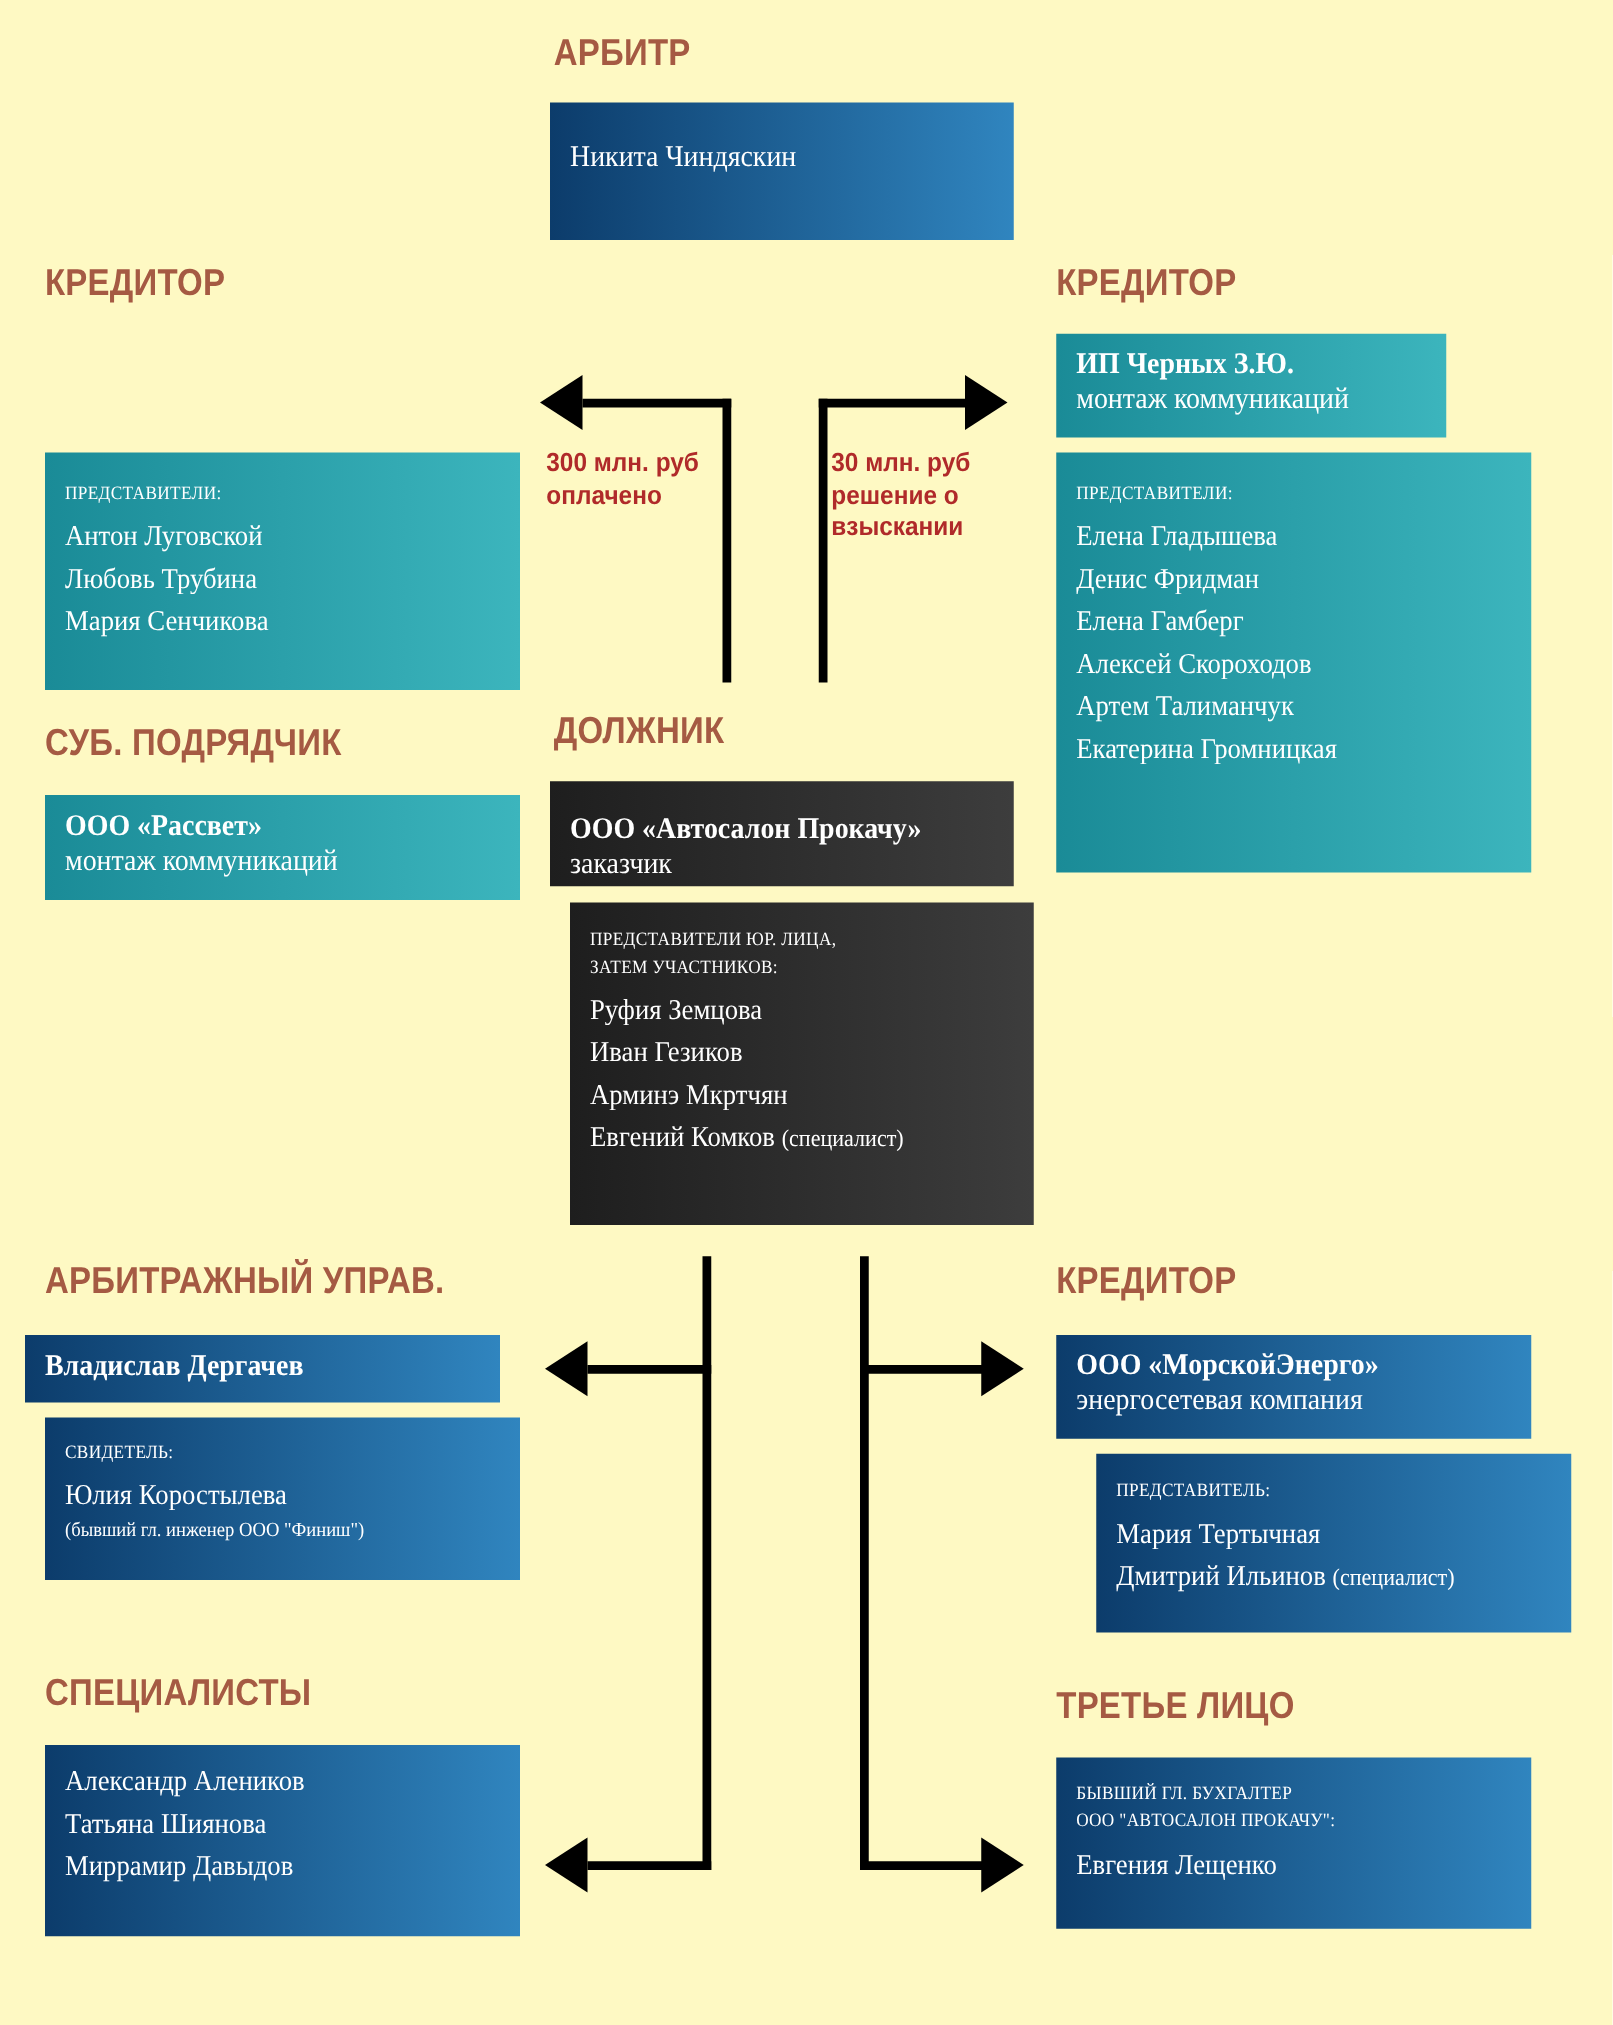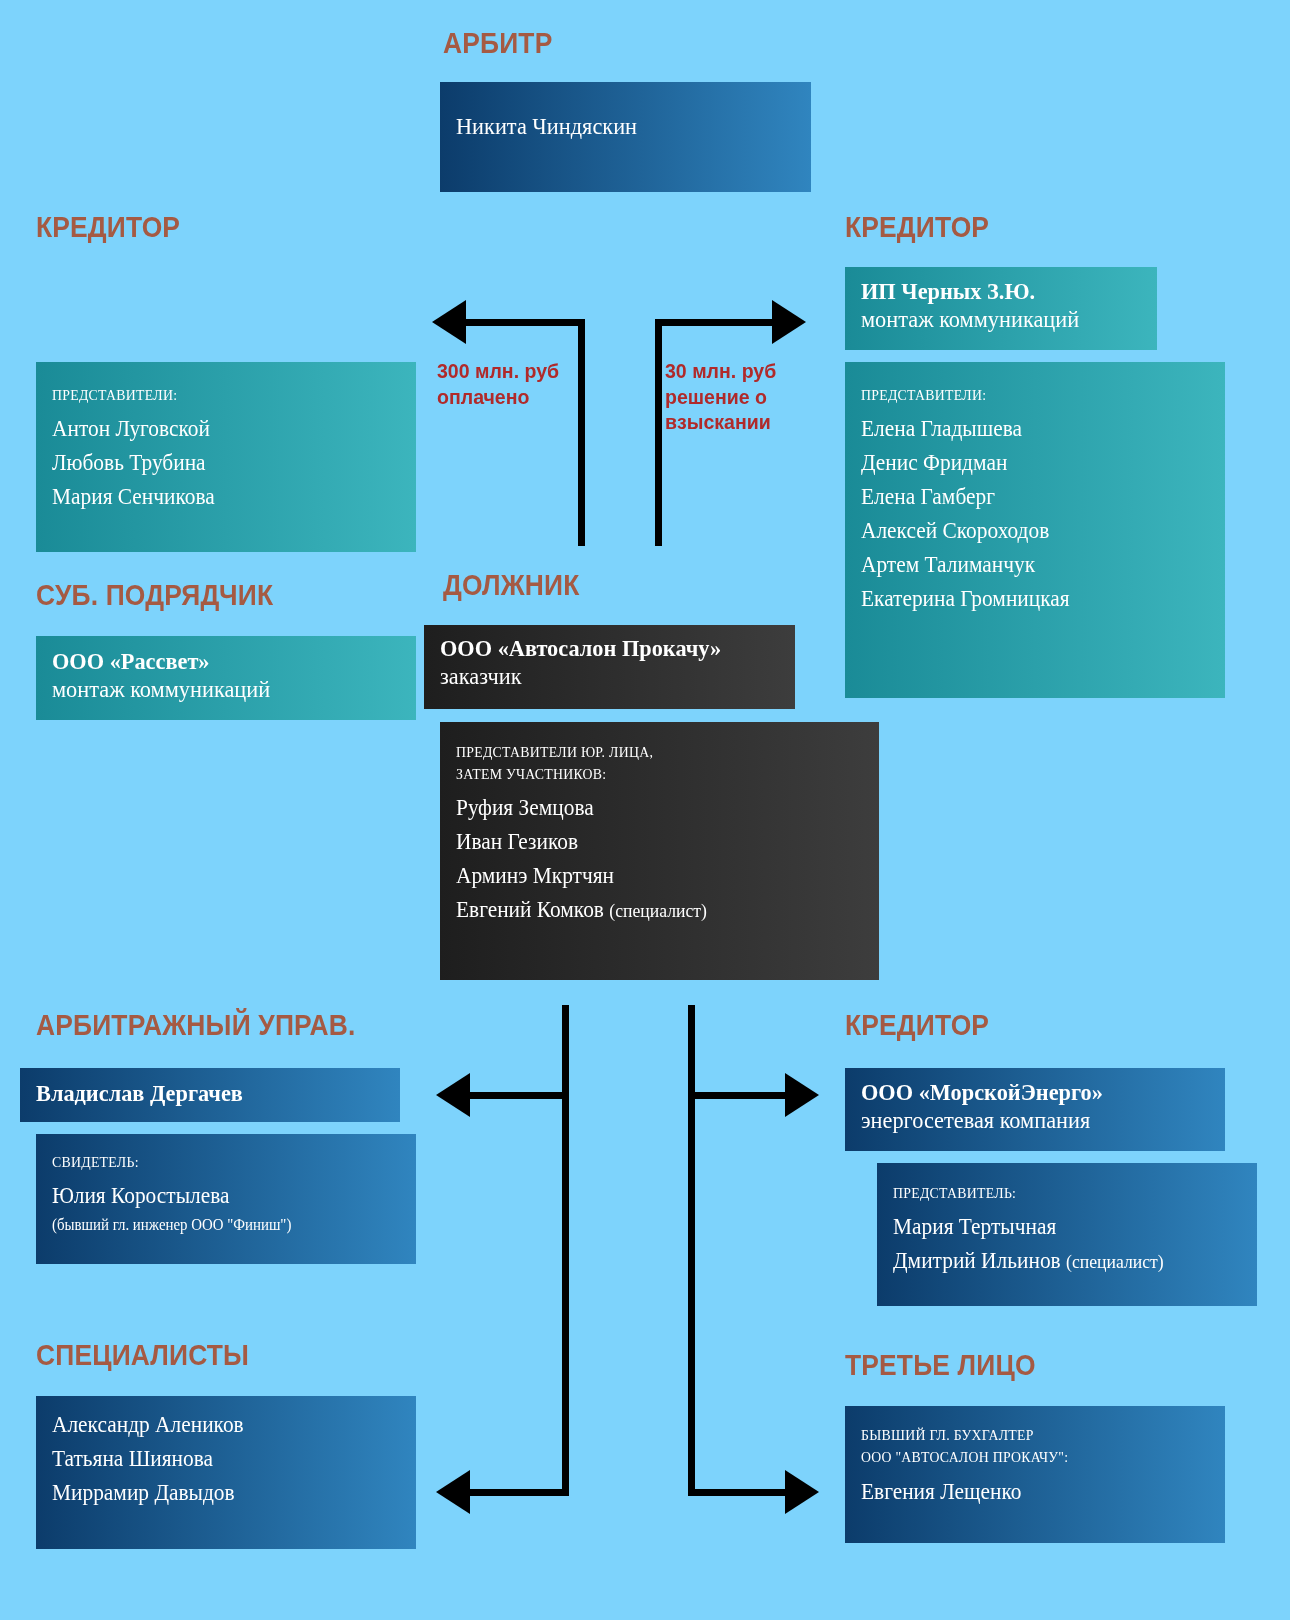--- a/index.html
+++ b/index.html
@@ -8,21 +8,21 @@
     background: #ffffff;
   }
   body {
     font-family: "Liberation Sans", sans-serif;
     -webkit-font-smoothing: antialiased;
   }
   #canvas {
     position: relative;
     width: 1290px;
     height: 1620px;
-    background: #7dd3fc;
+    background: #fef9c3;
     overflow: hidden;
   }
 
   
   .sec-head {
     position: absolute;
     color: #a55a43;
     font-weight: bold;
     font-size: 30px;
     letter-spacing: 0.2px;
@@ -165,25 +165,25 @@
     <div class="list-label">ПРЕДСТАВИТЕЛИ:</div>
     <div class="person">Елена Гладышева</div>
     <div class="person">Денис Фридман</div>
     <div class="person">Елена Гамберг</div>
     <div class="person">Алексей Скороходов</div>
     <div class="person">Артем Талиманчук</div>
     <div class="person">Екатерина Громницкая</div>
   </div>
 
   <div class="sec-head" style="left:443px; top:570px;">ДОЛЖНИК</div>
-  <div class="card dark" style="left:424px; top:625px; width:371px; height:84px; padding-top:9px;">
+  <div class="card dark" style="left:440px; top:625px; width:371px; height:84px; padding-top:24px;">
     <div class="org-name">ООО «Автосалон Прокачу»</div>
     <div class="org-sub">заказчик</div>
   </div>
-  <div class="card dark" style="left:440px; top:722px; width:439px; height:258px; padding-top:20px;">
+  <div class="card dark" style="left:456px; top:722px; width:371px; height:258px; padding-top:20px;">
     <div class="list-label" style="margin-bottom:2px;">ПРЕДСТАВИТЕЛИ ЮР. ЛИЦА,</div>
     <div class="list-label" style="margin-bottom:6px;">ЗАТЕМ УЧАСТНИКОВ:</div>
     <div class="person">Руфия Земцова</div>
     <div class="person">Иван Гезиков</div>
     <div class="person">Арминэ Мкртчян</div>
     <div class="person"><span>Евгений Комков</span> <span class="tag">(специалист)</span></div>
   </div>
 
   <div class="sec-head" style="left:36px; top:1010px;">АРБИТРАЖНЫЙ УПРАВ.</div>
   <div class="card blue" style="left:20px; top:1068px; width:380px; height:54px; padding-top:11px;">

